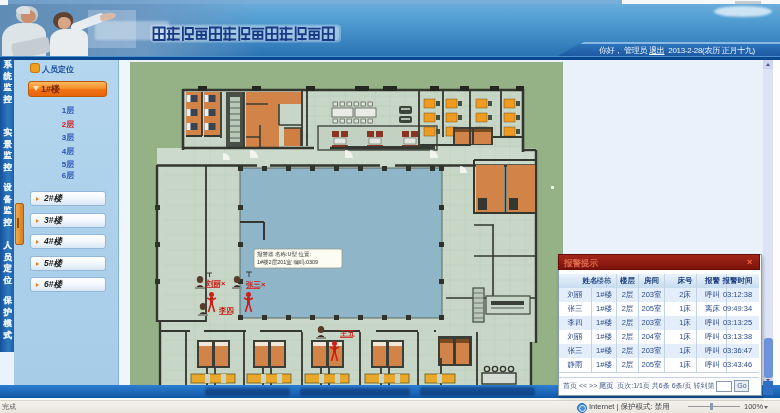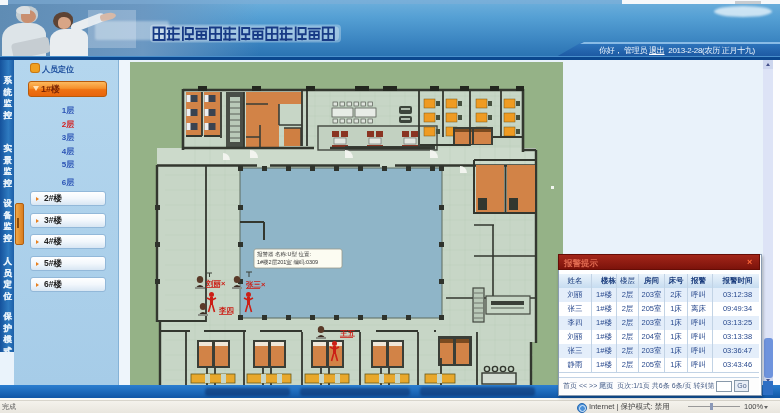--- a/index.html
+++ b/index.html
@@ -65,21 +65,21 @@
 <div class="abs" style="left:560px;top:42px;width:220px;height:2px;background:rgba(160,205,240,.8);clip-path:polygon(24px 0,100% 0,100% 100%,20px 100%);"></div>
 <div class="abs" style="left:599px;top:45px;width:180px;height:29px;font-size:8px;letter-spacing:-0.3px;color:#eef5fc;">你好， 管理员&nbsp;<span style="text-decoration:underline;color:#fff;">退出</span>&nbsp; 2013-2-28(农历 正月十九)</div>
 
 <div class="abs" style="left:0;top:56px;width:780px;height:1px;background:#4a90cc;"></div>
 <div class="abs" style="left:0;top:57px;width:780px;height:3px;background:#0b478e;"></div>
 
 <div class="abs" style="left:0;top:60px;width:14px;height:292px;background:linear-gradient(90deg,#15529c,#2e7ac0 60%,#1d5fa8);"></div>
 <div class="abs" id="vmenu"></div>
 <style>
  .vitem{position:absolute;left:2px;width:11px;color:#e8f2fa;font-size:8.5px;line-height:11.5px;
-        word-break:break-all;text-align:center;font-weight:bold;text-shadow:0.4px 0 0 #eef5fc;margin-top:16px;}
+        word-break:break-all;text-align:center;font-weight:bold;text-shadow:0.4px 0 0 #eef5fc;}
 </style>
 <div class="vitem" style="top:59px;">系统监控</div>
 <div class="vitem" style="top:127px;">实景监控</div>
 <div class="vitem" style="top:182px;">设备监控</div>
 <div class="vitem" style="top:240px;">人员定位</div>
 <div class="vitem" style="top:295px;">保护模式</div>
 
 <div class="abs" style="left:14px;top:60px;width:104px;height:325px;background:linear-gradient(180deg,#b4d6ee,#a6cce8);border-right:1px solid #85b2d6;"></div>
 <div class="abs" style="left:119px;top:60px;width:11px;height:325px;background:#eef5fb;"></div>
 
@@ -90,25 +90,25 @@
      background:linear-gradient(180deg,#fcb95e 0%,#f6912c 45%,#ee7212 55%,#e8650c 100%);"></div>
 <div class="abs" style="left:33px;top:86px;width:0;height:0;border-left:3.5px solid transparent;border-right:3.5px solid transparent;border-top:5px solid #ffe2b8;"></div>
 <div class="abs" style="left:41px;top:83px;font-size:9px;font-weight:bold;color:#7c2604;">1#楼</div>
 
 <style>.flr{position:absolute;left:42px;width:52px;text-align:center;font-size:8px;color:#2a52b4;font-weight:bold;}</style>
 <div class="flr" style="top:105px;">1层</div>
 <div class="flr" style="top:118.5px;color:#d41818;">2层</div>
 <div class="flr" style="top:132px;">3层</div>
 <div class="flr" style="top:145.5px;">4层</div>
 <div class="flr" style="top:159px;">5层</div>
-<div class="flr" style="top:177px;">6层</div>
+<div class="flr" style="top:170px;">6层</div>
 
 <style>.wbtn{position:absolute;left:30px;width:74px;height:12px;border:1px solid #92b8d9;border-radius:3px;
       background:linear-gradient(180deg,#ffffff 0%,#f2f7fc 50%,#d8e6f3 100%);font-size:8.5px;font-weight:bold;color:#333;
-      padding-top:1px;padding-left:0;}
+      padding-top:1px;padding-left:0;font-style:italic;}
  .wbtn .ar{display:inline-block;width:0;height:0;border-top:2.5px solid transparent;border-bottom:2.5px solid transparent;border-left:3.5px solid #e88020;margin-left:5px;}
  .wbtn .tx{margin-left:5px;color:#222;}</style>
 <div class="wbtn" style="top:191px;"><span class="ar"></span><span class="tx">2#楼</span></div>
 <div class="wbtn" style="top:212.5px;"><span class="ar"></span><span class="tx">3#楼</span></div>
 <div class="wbtn" style="top:234px;"><span class="ar"></span><span class="tx">4#楼</span></div>
 <div class="wbtn" style="top:255.5px;"><span class="ar"></span><span class="tx">5#楼</span></div>
 <div class="wbtn" style="top:277px;"><span class="ar"></span><span class="tx">6#楼</span></div>
 
 <div class="abs" style="left:15px;top:203px;width:7px;height:40px;background:linear-gradient(90deg,#f0a848,#da7d1e);border:1px solid #b05f10;border-radius:2px;"></div>
 <div class="abs" style="left:17px;top:218px;width:2px;height:10px;background:#8a4a0a;"></div>
@@ -506,26 +506,26 @@
 
 <div class="abs" style="z-index:6;left:558px;top:254px;width:202px;height:140px;background:#fff;border:1px solid #8a9cb2;box-shadow:1px 2px 3px rgba(0,0,0,.3);"></div>
 <div class="abs" style="z-index:7;left:558px;top:254px;width:202px;height:16px;background:linear-gradient(180deg,#a32619,#7c130b);border:1px solid #650d06;box-sizing:border-box;"></div>
 <div class="abs" style="z-index:8;left:564px;top:258px;font-size:8.5px;font-weight:bold;color:#e06a50;">报警提示</div>
 <div class="abs" style="z-index:8;left:747px;top:257px;font-size:9px;font-weight:bold;color:#ff6a3a;">×</div>
 <div class="abs" id="ptable" style="left:559px;top:271px;width:200px;height:108px;"></div>
 <style>
  .trow{position:absolute;z-index:7;left:0;width:200px;height:14px;border-bottom:1px solid #c2d3e5;}
  .tc{position:absolute;top:0;height:14px;line-height:14px;text-align:center;font-size:7.5px;color:#2a4a8e;border-right:1px solid #c2d3e5;box-sizing:border-box;}
  .c0{left:0;width:33px;}.c1{left:33px;width:25px;}.c2{left:58px;width:22px;}.c3{left:80px;width:26px;text-align:center;}
- .c4{left:106px;width:23px;}.c5{left:126px;width:28px;text-align:center;}.c6{left:157px;width:43px;border-right:none;}
+ .c4{left:115px;width:23px;}.c5{left:140px;width:28px;text-align:center;}.c6{left:157px;width:43px;border-right:none;}
 </style>
 <div class="abs" style="z-index:7;left:559px;top:274px;width:200px;height:14px;background:linear-gradient(180deg,#eaf3fb,#c6dcf0);border-bottom:1px solid #9fb8d2;">
-  <div class="tc c0" style="font-weight:normal;color:#1c3e7e;">姓名</div>
-    <div class="tc c1" style="font-weight:bold;color:#1c3e7e;text-align:right;">楼栋</div>
-  <div class="tc c2" style="font-weight:normal;color:#1c3e7e;text-align:center;">楼层</div>
+  <div class="tc c0" style="font-weight:bold;color:#1c3e7e;margin-left:15px;">姓名</div>
+    <div class="tc c1" style="font-weight:normal;color:#1c3e7e;">楼栋</div>
+  <div class="tc c2" style="font-weight:bold;color:#1c3e7e;text-align:center;">楼层</div>
     <div class="tc c3" style="font-weight:bold;color:#1c3e7e;">房间</div>
   <div class="tc c4" style="font-weight:bold;color:#1c3e7e;">床号</div>
     <div class="tc c5" style="font-weight:bold;color:#1c3e7e;">报警</div>
   <div class="tc c6" style="font-weight:bold;color:#1c3e7e;">报警时间</div>
 </div>
 
 <div class="trow" style="left:559px;top:288px;background:#e4eefa;">
     <div class="tc c0">刘丽</div>
     <div class="tc c1">1#楼</div>
     <div class="tc c2">2层</div>

